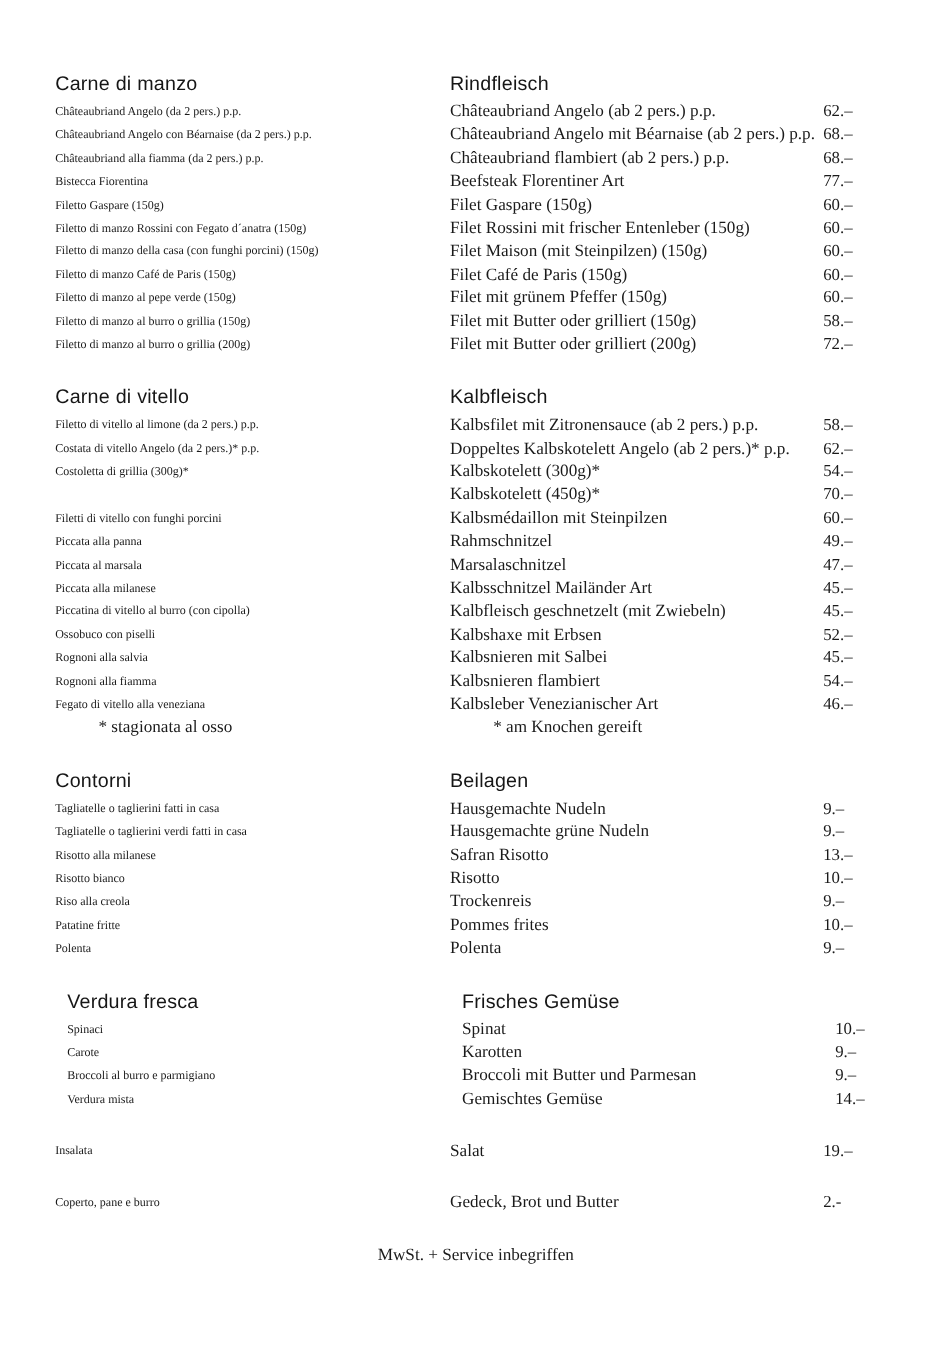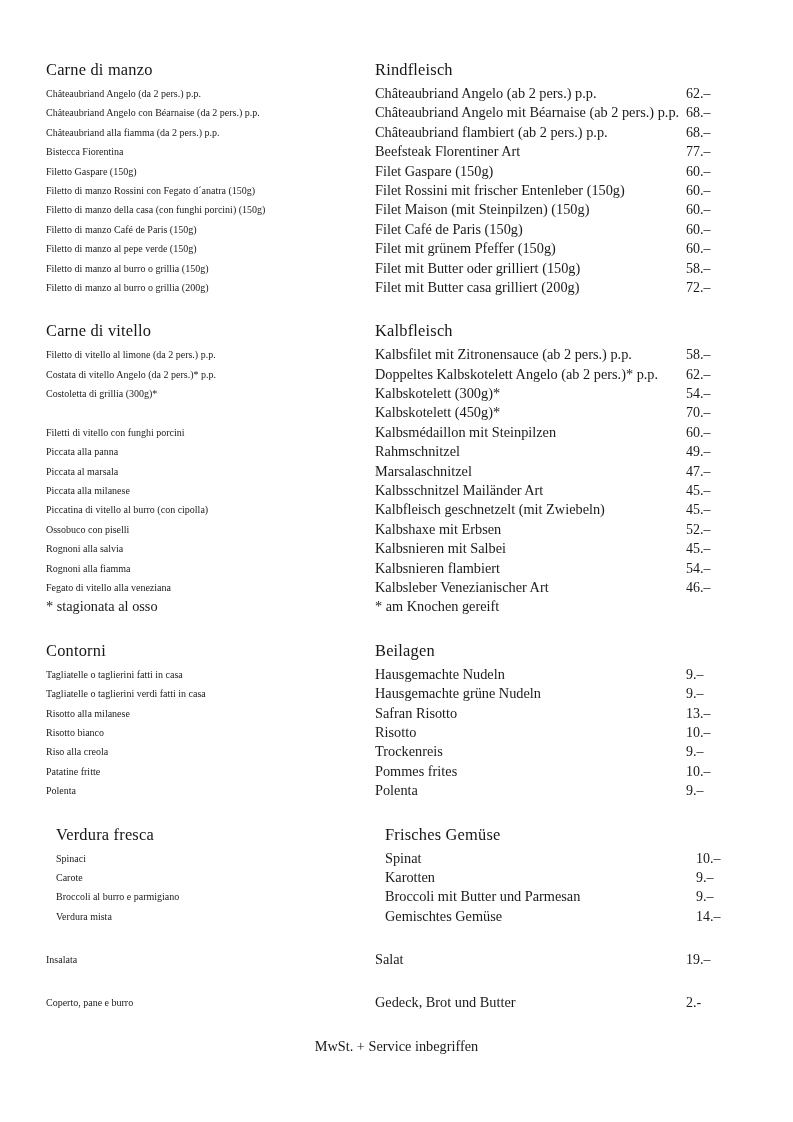--- a/index.html
+++ b/index.html
@@ -64,29 +64,30 @@
   .col-price {
     position: absolute;
     left: 640px;
     top: 0;
     width: 60px;
     font-size: 14px;
     text-align: left;
   }
 
   .heading {
-    font-family: Liberation Serif, serif;
+    font-family: Liberation Sans, sans-serif;
     font-size: 16.4px;
     font-weight: 400;
     letter-spacing: 0.2px;
     color: #161616;
   }
 
   .note {
     font-size: 14.3px;
+    margin-left: 36px;
   }
 
   .footer {
     position: absolute;
     left: 0;
     top: 1038px;
     width: 793px;
     text-align: center;
     font-size: 14.3px;
     color: #1a1a1a;
@@ -157,21 +158,21 @@
         <div class="col-de">Filet mit grünem Pfeffer (150g)</div>
         <div class="col-price">60.–</div>
       </div>
       <div class="row">
         <div class="col-it">Filetto di manzo al burro o grillia (150g)</div>
         <div class="col-de">Filet mit Butter oder grilliert (150g)</div>
         <div class="col-price">58.–</div>
       </div>
       <div class="row">
         <div class="col-it">Filetto di manzo al burro o grillia (200g)</div>
-        <div class="col-de">Filet mit Butter casa grilliert (200g)</div>
+        <div class="col-de">Filet mit Butter oder grilliert (200g)</div>
         <div class="col-price">72.–</div>
       </div>
     </div>
 
     <div class="section">
       <div class="row heading-row">
         <div class="col-it heading">Carne di vitello</div>
         <div class="col-de heading">Kalbfleisch</div>
       </div>
       <div class="row">

